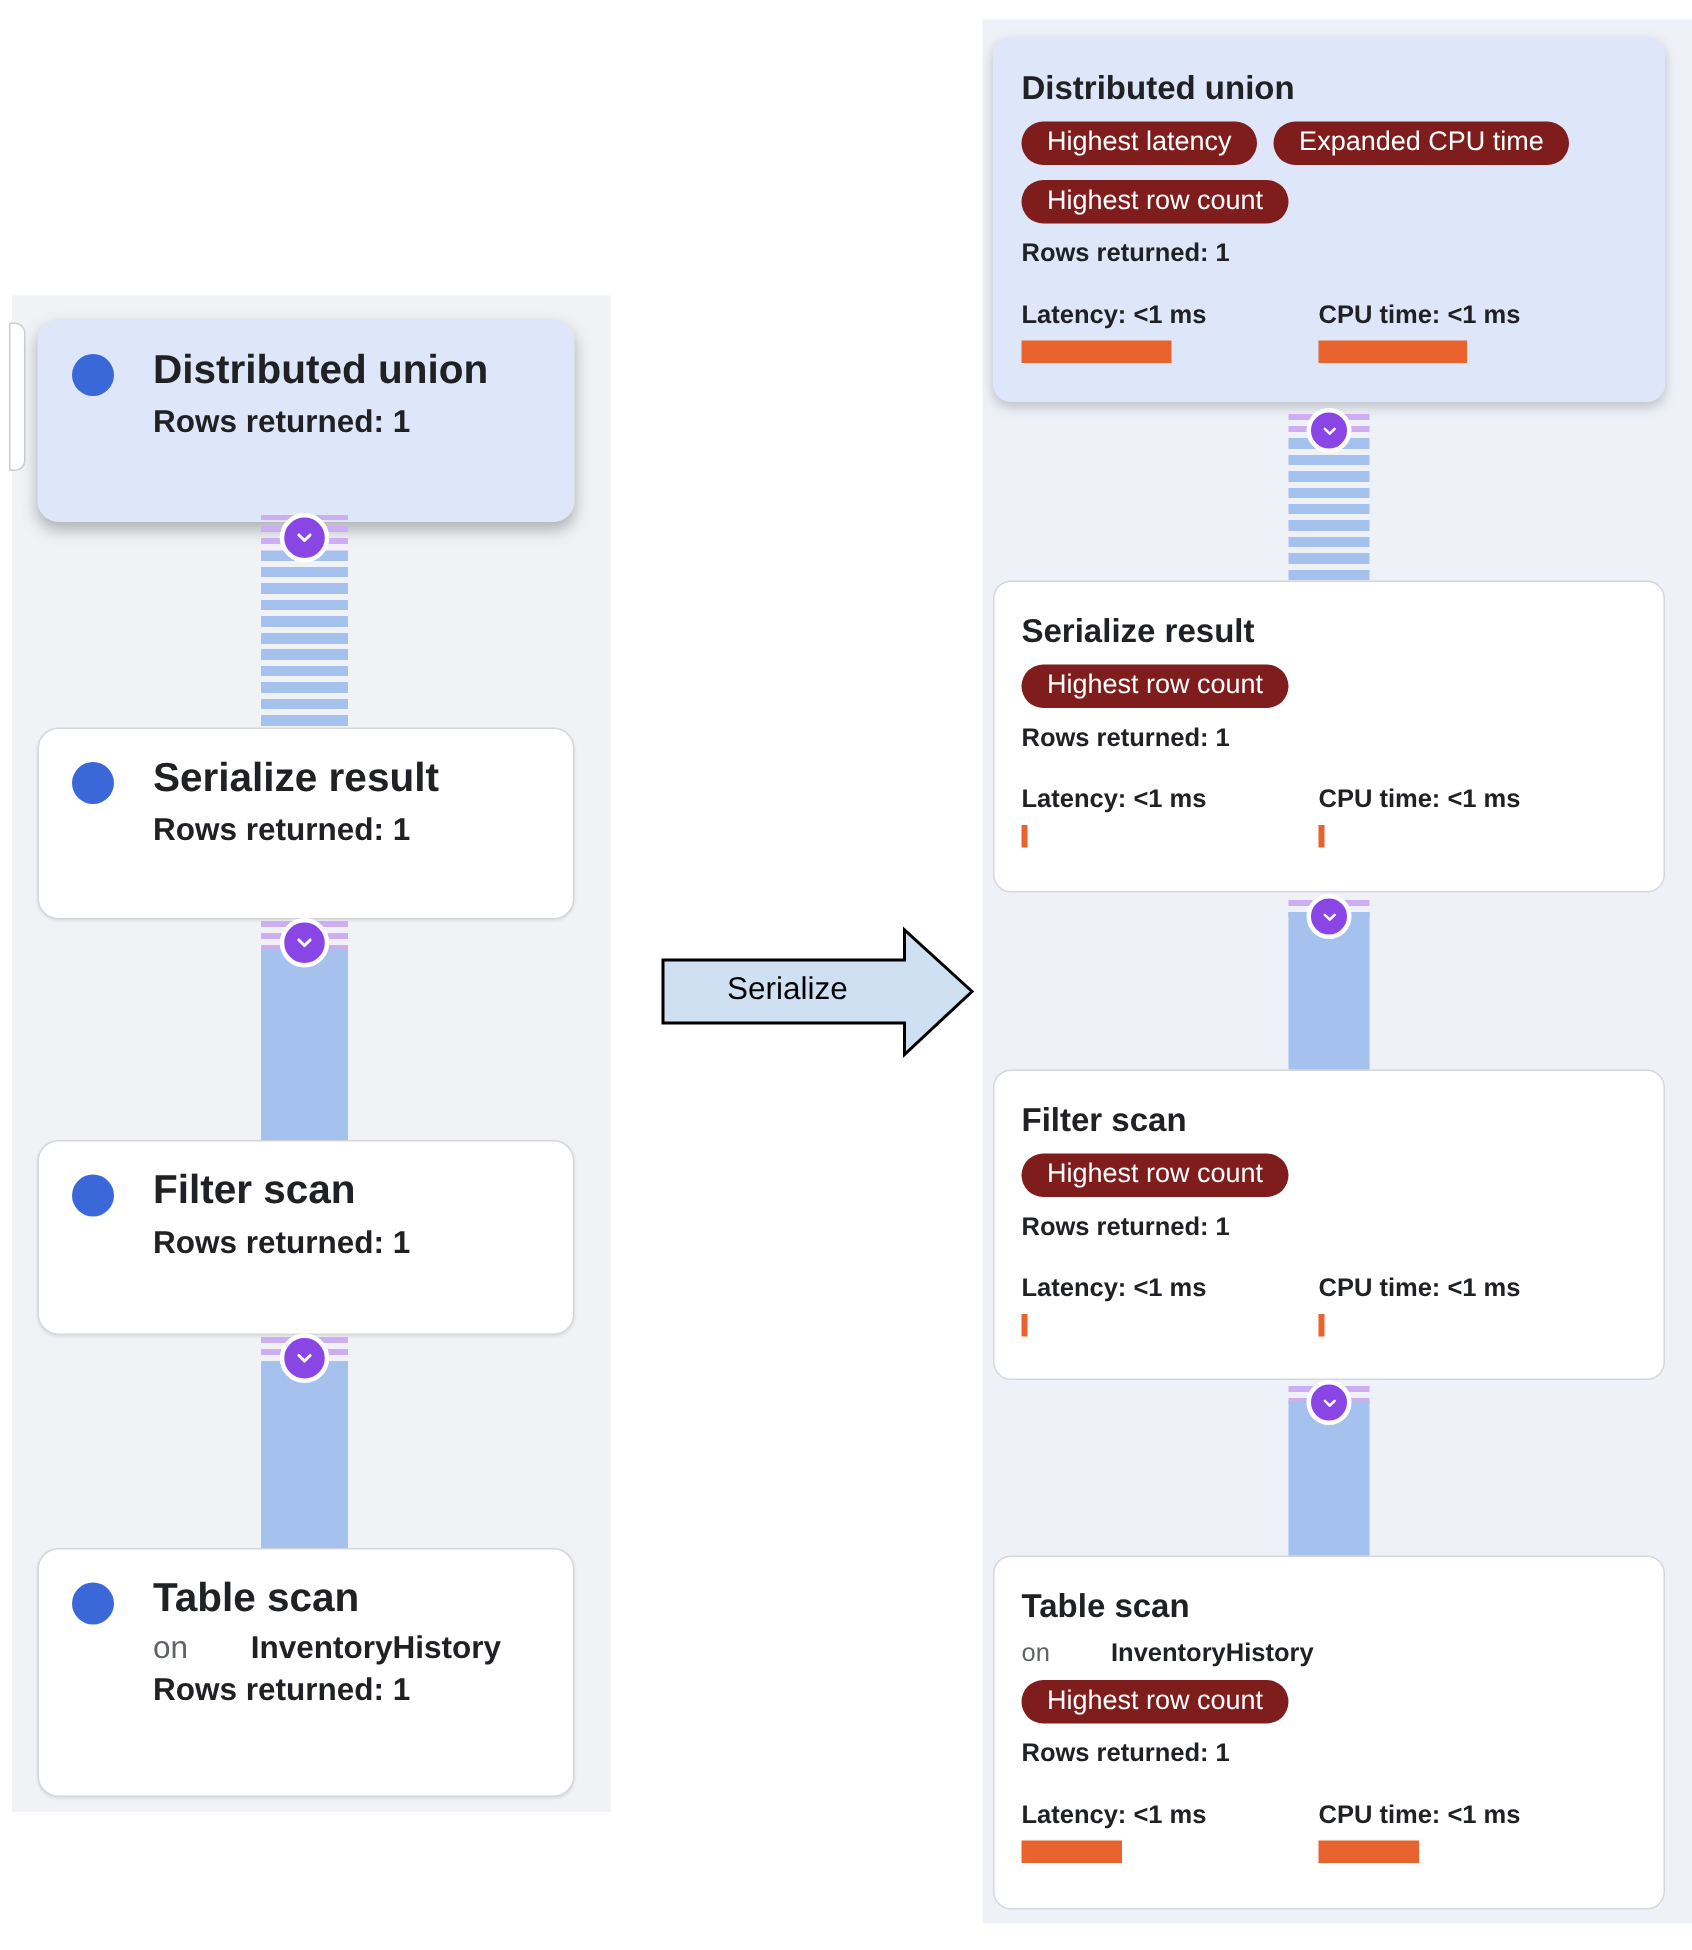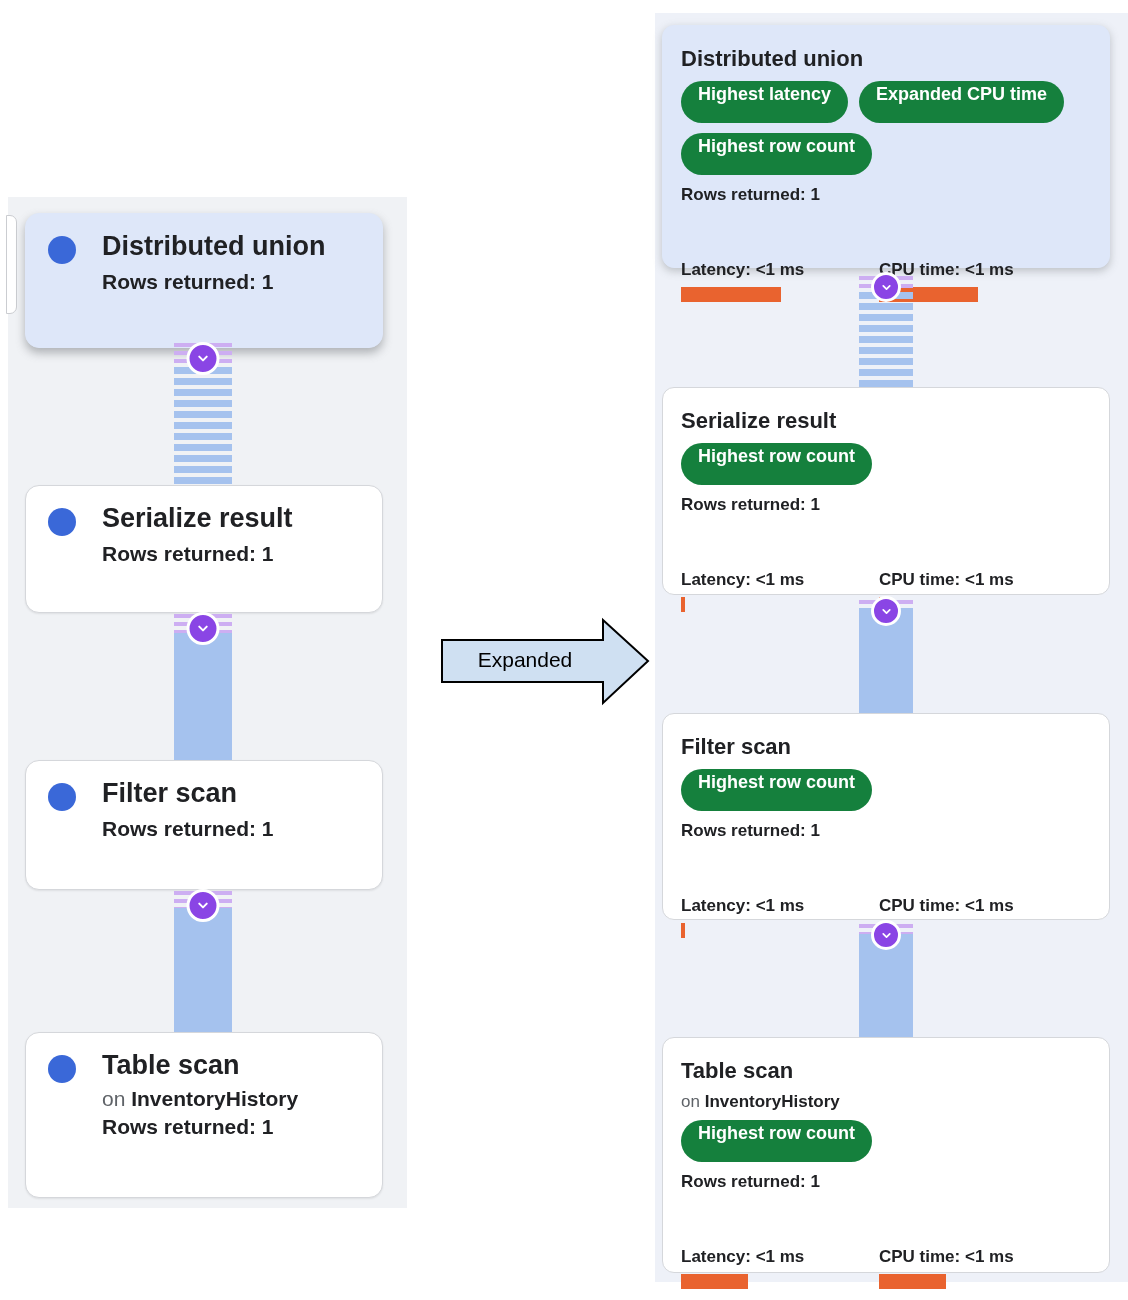--- a/index.html
+++ b/index.html
@@ -21,21 +21,21 @@
   }
   .lcard.highlight{
     background:#dee7f9;border-color:#dee7f9;
     box-shadow:0 5px 10px rgba(95,99,104,.45);
   }
   .bullet{flex:0 0 auto;width:28px;height:28px;border-radius:50%;background:#3a68d8;margin-top:5px;}
   .ltitle{font-size:27px;font-weight:bold;line-height:1.15;}
   .lrows{font-size:21px;font-weight:bold;margin-top:8px;}
   .lon{font-size:21px;margin-top:6px;}
   .on-prefix{color:#5f6368;font-weight:normal;}
-  .on-table{font-weight:bold;}
+  .on-table{font-weight:bold;margin-left:36px;}
   .sliver{
     position:absolute;left:-2px;top:18px;width:9px;height:97px;background:#ffffff;
     border:1px solid #cbcdd1;border-radius:0 7px 7px 0;z-index:2;
   }
 
   
   .connector{position:absolute;z-index:3;}
   .band{position:absolute;left:0;right:0;bottom:0;background:#a5c2ee;}
   .band.striped{
     background:repeating-linear-gradient(to bottom,#a5c2ee 0px,#a5c2ee 7px,rgba(165,194,238,0) 7px,rgba(165,194,238,0) 11px);
@@ -59,26 +59,26 @@
     padding:20px 18px 0 18px;box-sizing:border-box;z-index:2;
   }
   .rcard.highlight{
     background:#dee7f9;border-color:#dee7f9;
     box-shadow:0 3px 8px rgba(95,99,104,.35);
   }
   .rtitle{font-size:22px;font-weight:bold;}
   .ron{font-size:17px;margin-top:8px;}
   .badges{display:flex;flex-wrap:wrap;gap:10px 11px;margin-top:9px;}
   .pill{
-    background:#15803d;color:#ffffff;font-size:18px;font-weight:bold;
-    border-radius:999px;padding:3px 17px 18px 17px;white-space:nowrap;
+    background:#7f1d1d;color:#ffffff;font-size:18px;font-weight:normal;
+    border-radius:999px;padding:3px 17px 5px 17px;white-space:nowrap;
   }
   .rrows{font-size:17px;font-weight:bold;margin-top:10px;}
   .metrics{display:grid;grid-template-columns:198px auto;margin-top:21px;}
-  .mlabel{font-size:17px;font-weight:bold;margin-top:34px;}
+  .mlabel{font-size:17px;font-weight:bold;}
   .bar{height:15px;background:#e9632f;margin-top:7px;}
 
   
   .arrow-wrap{position:absolute;left:420px;top:600px;width:240px;height:120px;}
   .arrow-label{
     position:absolute;left:30px;top:48px;width:150px;text-align:center;
     font-size:21px;color:#000;
   }
 </style>
 </head>
@@ -155,21 +155,21 @@
         <div class="lrows" style="margin-top:4px;">Rows returned: 1</div>
       </div>
     </div>
 
   </section>
 
   <div class="arrow-wrap">
     <svg width="240" height="120" viewBox="0 0 240 120">
       <polygon points="22,40 183,40 183,20 228,61 183,103 183,82 22,82" fill="#cfe0f2" stroke="#000000" stroke-width="2" stroke-linejoin="miter"></polygon>
     </svg>
-    <div class="arrow-label">Expanded</div>
+    <div class="arrow-label">Serialize</div>
   </div>
 
   <section class="panel right">
 
     <div class="rcard highlight" style="top:12px;height:243px;">
       <div class="rtitle">Distributed union</div>
       <div class="badges">
         <span class="pill">Highest latency</span>
         <span class="pill">Expanded CPU time</span>
         <span class="pill">Highest row count</span>

